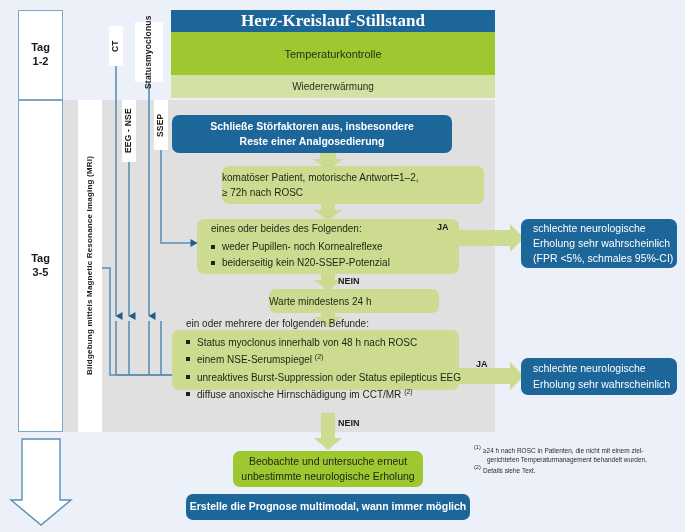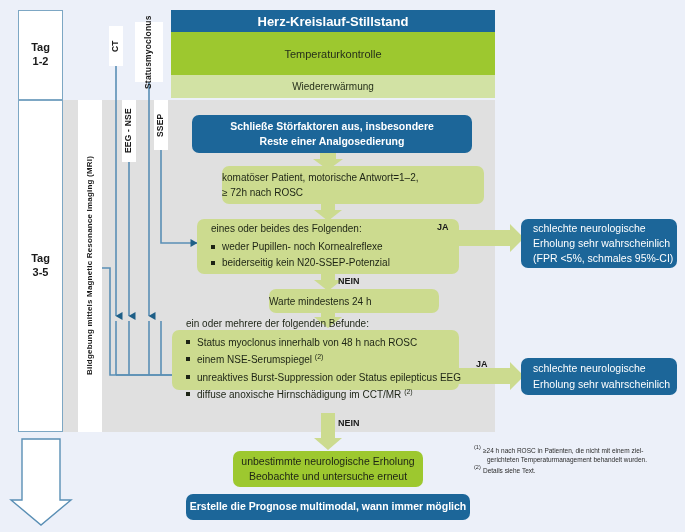--- a/index.html
+++ b/index.html
@@ -27,21 +27,21 @@
 
   
   .gray-panel{background:#e0e0e0;}
   .white-strip{background:#ffffff;}
 
   
   .banner{
     display:flex;align-items:center;justify-content:center;
     text-align:center;
   }
-  .banner-blue{background:#1c6699;color:#ffffff;font-weight:bold;font-size:13px;}
+  .banner-blue{background:#1c6699;color:#ffffff;font-weight:bold;font-size:17px;font-family:Liberation Serif, serif;}
   .banner-green{background:#9dc82f;color:#26301a;font-size:11px;}
   .banner-lightgreen{background:#d2e2a4;color:#26301a;font-size:10px;}
 
   
   .vchip{
     background:#ffffff;
     display:flex;align-items:center;justify-content:center;
     font-size:8.5px;font-weight:bold;color:#1a1a1a;
     letter-spacing:.2px;
     writing-mode:vertical-rl;
@@ -190,21 +190,21 @@
 
     <polygon points="321,312 335,312 335,317 342,317 328,328 314,317 321,317" fill="#ccdb8f"></polygon>
 
     <polygon points="321,413 335,413 335,438 342,438 328,450 314,438 321,438" fill="#ccdb8f"></polygon>
 
     <polygon points="425,230 510,230 510,224 524,238 510,252 510,246 425,246" fill="#ccdb8f"></polygon>
 
     <path d="M425,340 L437,340 L437,368 L510,368 L510,362 L524,376 L510,390 L510,384 L437,384 L425,384 Z" fill="#ccdb8f"></path>
   </svg>
 
-  <div class="abs box box-blue" style="left:192px;top:115px;width:280px;height:38px;">
+  <div class="abs box box-blue" style="left:172px;top:115px;width:280px;height:38px;">
     <div>Schließe Störfaktoren aus, insbesondere</div>
     <div>Reste einer Analgosedierung</div>
   </div>
 
   <div class="abs box box-green center" style="left:197px;top:166px;width:262px;height:38px;">
     <div>komatöser Patient, motorische Antwort=1–2,</div>
     <div>≥ 72h nach ROSC</div>
   </div>
 
   <div class="abs box box-green left" style="left:197px;top:219px;width:262px;height:55px;">
@@ -223,22 +223,22 @@
     <div style="margin-bottom:3px;">ein oder mehrere der folgenden Befunde:</div>
     <ul class="bullets">
       <li><span>Status myoclonus innerhalb von 48 h nach ROSC</span><sup></sup></li>
       <li><span>einem NSE-Serumspiegel </span><sup>(2)</sup></li>
       <li><span>unreaktives Burst-Suppression oder Status epilepticus EEG</span><sup></sup></li>
       <li><span>diffuse anoxische Hirnschädigung im CCT/MR </span><sup>(2)</sup></li>
     </ul>
   </div>
 
   <div class="abs box box-green-strong" style="left:233px;top:451px;width:190px;height:36px;">
+    <div>Beobachte und untersuche erneut</div>
     <div>unbestimmte neurologische Erholung</div>
-    <div>Beobachte und untersuche erneut</div>
   </div>
 
   <div class="abs box box-blue" style="left:186px;top:494px;width:284px;height:26px;">
     <div>Erstelle die Prognose multimodal, wann immer möglich</div>
   </div>
 
   <div class="abs box box-blue left" style="left:521px;top:219px;width:156px;height:49px;font-weight:normal;">
     <div>schlechte neurologische</div>
     <div>Erholung sehr wahrscheinlich</div>
     <div>(FPR &lt;5%, schmales 95%-CI)</div>

